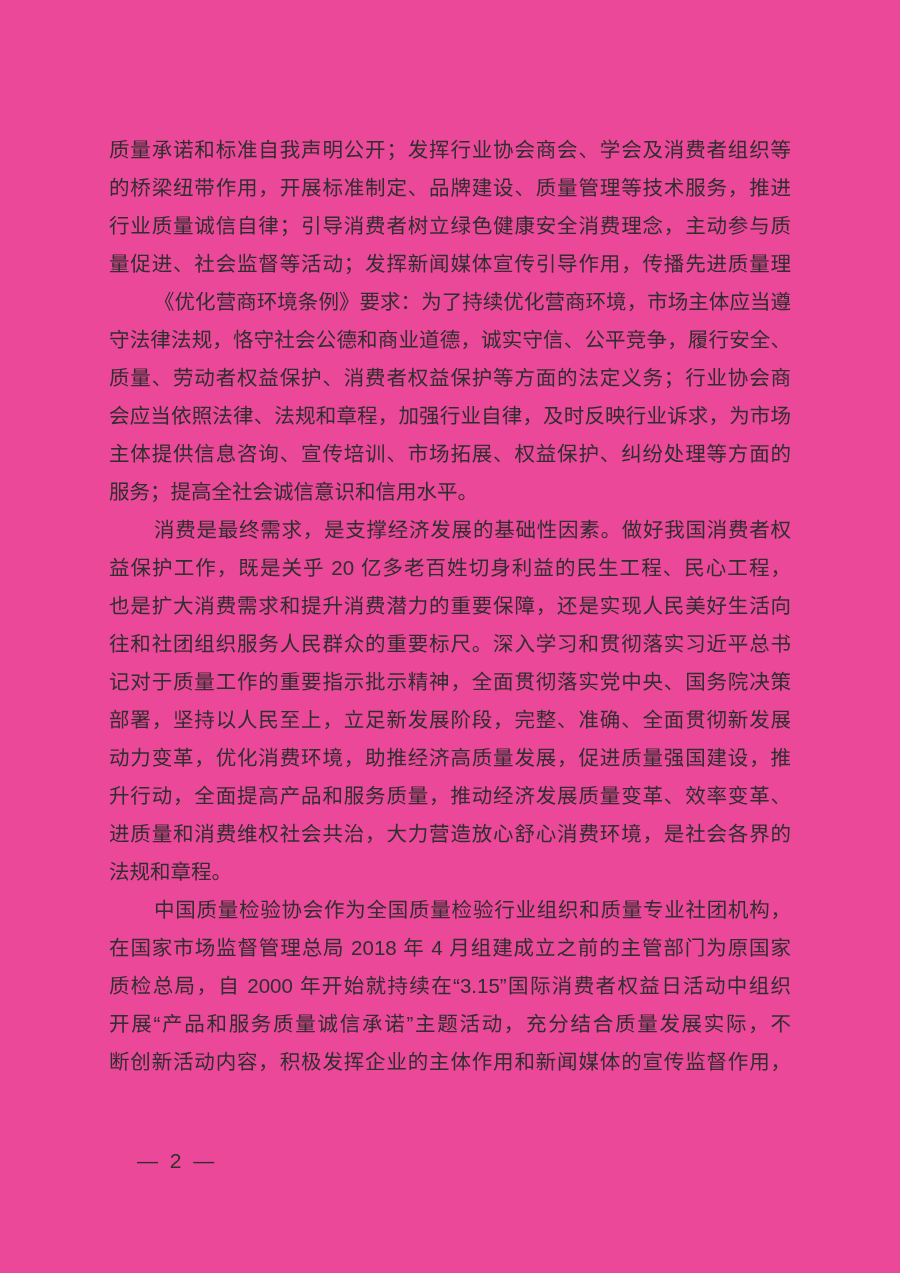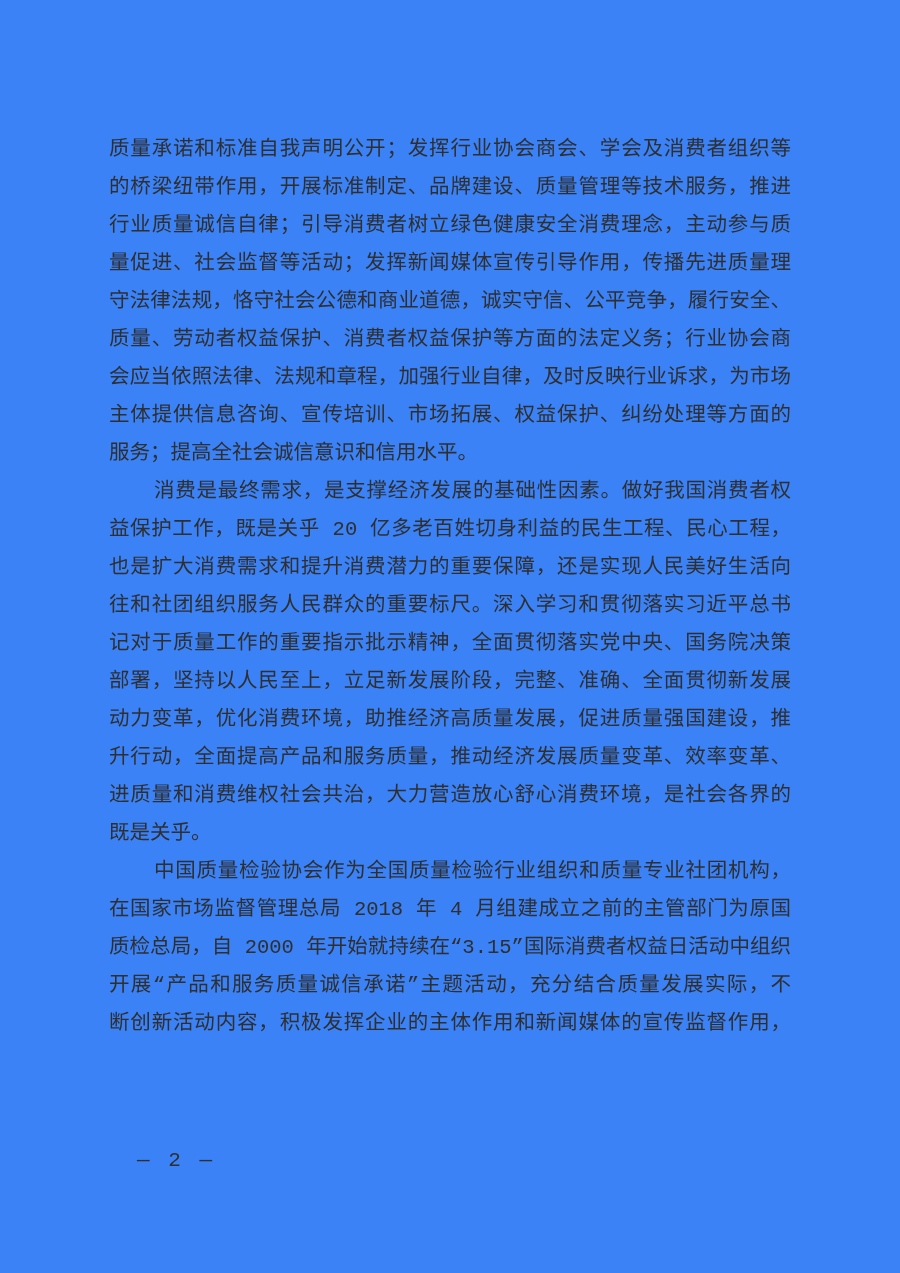--- a/index.html
+++ b/index.html
@@ -7,22 +7,22 @@
     padding: 0;
     width: 900px;
     height: 1273px;
     background: #ffffff;
     overflow: hidden;
   }
   .page {
     position: relative;
     width: 900px;
     height: 1273px;
-    background: #3b82f6;
-    font-family: Liberation Mono, monospace;
+    background: #ec4899;
+    font-family: Liberation Sans, sans-serif;
     color: #2f2f2f;
   }
   .text-block {
     position: absolute;
     left: 109px;
     top: 131px;
     width: 682px;
   }
   .paragraph { margin: 0; padding: 0; }
   .line {
@@ -53,37 +53,38 @@
 
 <div class="page">
   <div class="text-block">
       <div class="paragraph">
         <div class="line">质量承诺和标准自我声明公开；发挥行业协会商会、学会及消费者组织等</div>
         <div class="line">的桥梁纽带作用，开展标准制定、品牌建设、质量管理等技术服务，推进</div>
         <div class="line">行业质量诚信自律；引导消费者树立绿色健康安全消费理念，主动参与质</div>
         <div class="line">量促进、社会监督等活动；发挥新闻媒体宣传引导作用，传播先进质量理</div>
       </div>
       <div class="paragraph">
+        <div class="line indent">《优化营商环境条例》要求：为了持续优化营商环境，市场主体应当遵</div>
         <div class="line">守法律法规，恪守社会公德和商业道德，诚实守信、公平竞争，履行安全、</div>
         <div class="line">质量、劳动者权益保护、消费者权益保护等方面的法定义务；行业协会商</div>
         <div class="line">会应当依照法律、法规和章程，加强行业自律，及时反映行业诉求，为市场</div>
         <div class="line">主体提供信息咨询、宣传培训、市场拓展、权益保护、纠纷处理等方面的</div>
         <div class="line para-end">服务；提高全社会诚信意识和信用水平。</div>
       </div>
       <div class="paragraph">
         <div class="line indent">消费是最终需求，是支撑经济发展的基础性因素。做好我国消费者权</div>
         <div class="line">益保护工作，既是关乎 20 亿多老百姓切身利益的民生工程、民心工程，</div>
         <div class="line">也是扩大消费需求和提升消费潜力的重要保障，还是实现人民美好生活向</div>
         <div class="line">往和社团组织服务人民群众的重要标尺。深入学习和贯彻落实习近平总书</div>
         <div class="line">记对于质量工作的重要指示批示精神，全面贯彻落实党中央、国务院决策</div>
         <div class="line">部署，坚持以人民至上，立足新发展阶段，完整、准确、全面贯彻新发展</div>
         <div class="line">动力变革，优化消费环境，助推经济高质量发展，促进质量强国建设，推</div>
         <div class="line">升行动，全面提高产品和服务质量，推动经济发展质量变革、效率变革、</div>
         <div class="line">进质量和消费维权社会共治，大力营造放心舒心消费环境，是社会各界的</div>
-        <div class="line para-end">既是关乎。</div>
+        <div class="line para-end">法规和章程。</div>
       </div>
       <div class="paragraph">
         <div class="line indent">中国质量检验协会作为全国质量检验行业组织和质量专业社团机构，</div>
         <div class="line">在国家市场监督管理总局 2018 年 4 月组建成立之前的主管部门为原国家</div>
         <div class="line">质检总局，自 2000 年开始就持续在“3.15”国际消费者权益日活动中组织</div>
         <div class="line">开展“产品和服务质量诚信承诺”主题活动，充分结合质量发展实际，不</div>
         <div class="line">断创新活动内容，积极发挥企业的主体作用和新闻媒体的宣传监督作用，</div>
       </div>
     </div>
   <div class="footer">— 2 —</div>

